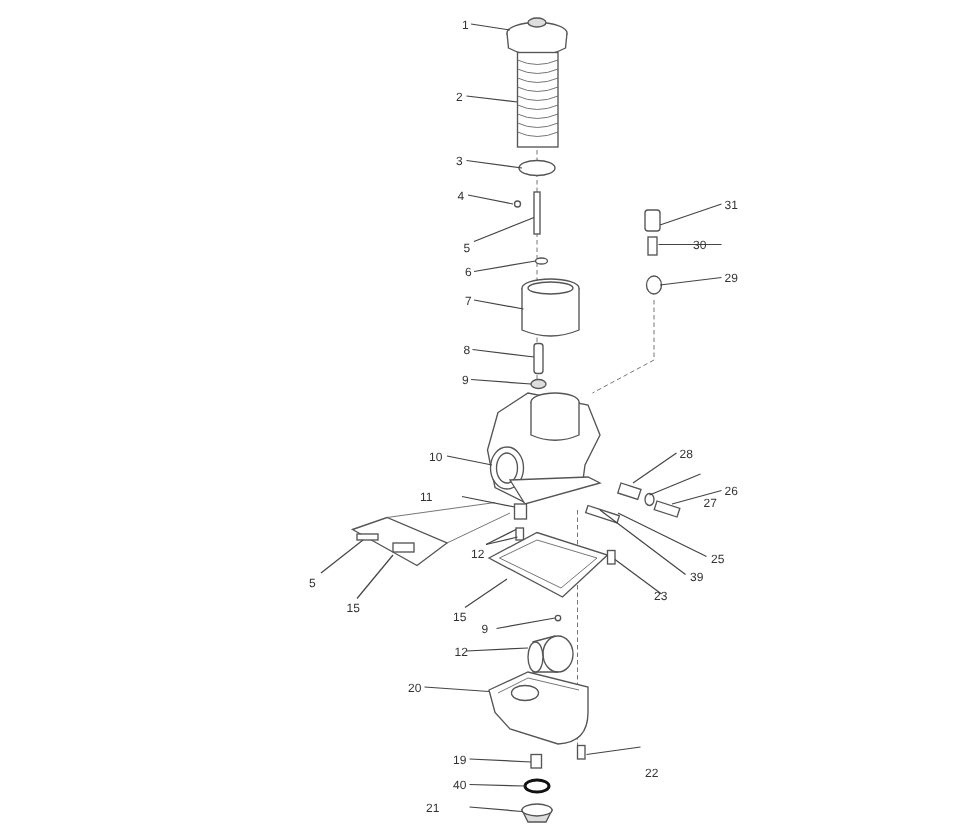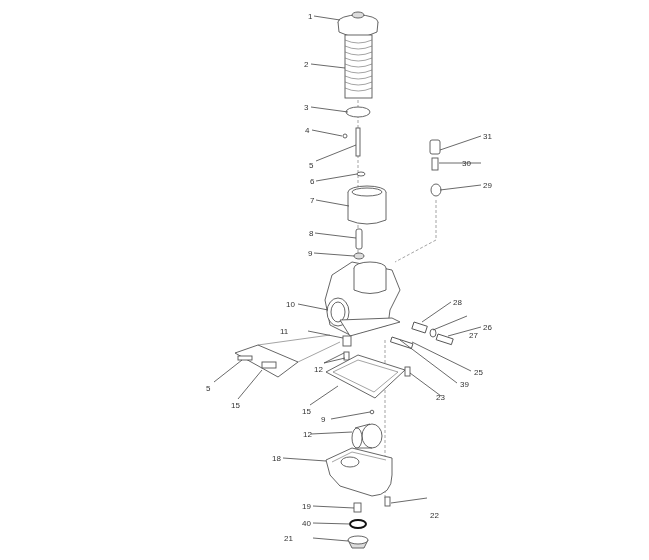--- a/index.html
+++ b/index.html
@@ -158,21 +158,21 @@
 <div class="lbl" style="left:309px;top:230px">8</div>
 <div class="lbl" style="left:308px;top:250px">9</div>
 <div class="lbl" style="left:286px;top:301px">10</div>
 <div class="lbl" style="left:280px;top:328px">11</div>
 <div class="lbl" style="left:314px;top:366px">12</div>
 <div class="lbl" style="left:206px;top:385px">5</div>
 <div class="lbl" style="left:231px;top:402px">15</div>
 <div class="lbl" style="left:302px;top:408px">15</div>
 <div class="lbl" style="left:321px;top:416px">9</div>
 <div class="lbl" style="left:303px;top:431px">12</div>
-<div class="lbl" style="left:272px;top:455px">18</div>
+<div class="lbl" style="left:272px;top:455px">20</div>
 <div class="lbl" style="left:302px;top:503px">19</div>
 <div class="lbl" style="left:302px;top:520px">40</div>
 <div class="lbl" style="left:284px;top:535px">21</div>
 <div class="lbl" style="left:430px;top:512px">22</div>
 <div class="lbl" style="left:436px;top:394px">23</div>
 <div class="lbl" style="left:460px;top:381px">39</div>
 <div class="lbl" style="left:474px;top:369px">25</div>
 <div class="lbl" style="left:483px;top:324px">26</div>
 <div class="lbl" style="left:469px;top:332px">27</div>
 <div class="lbl" style="left:453px;top:299px">28</div>

